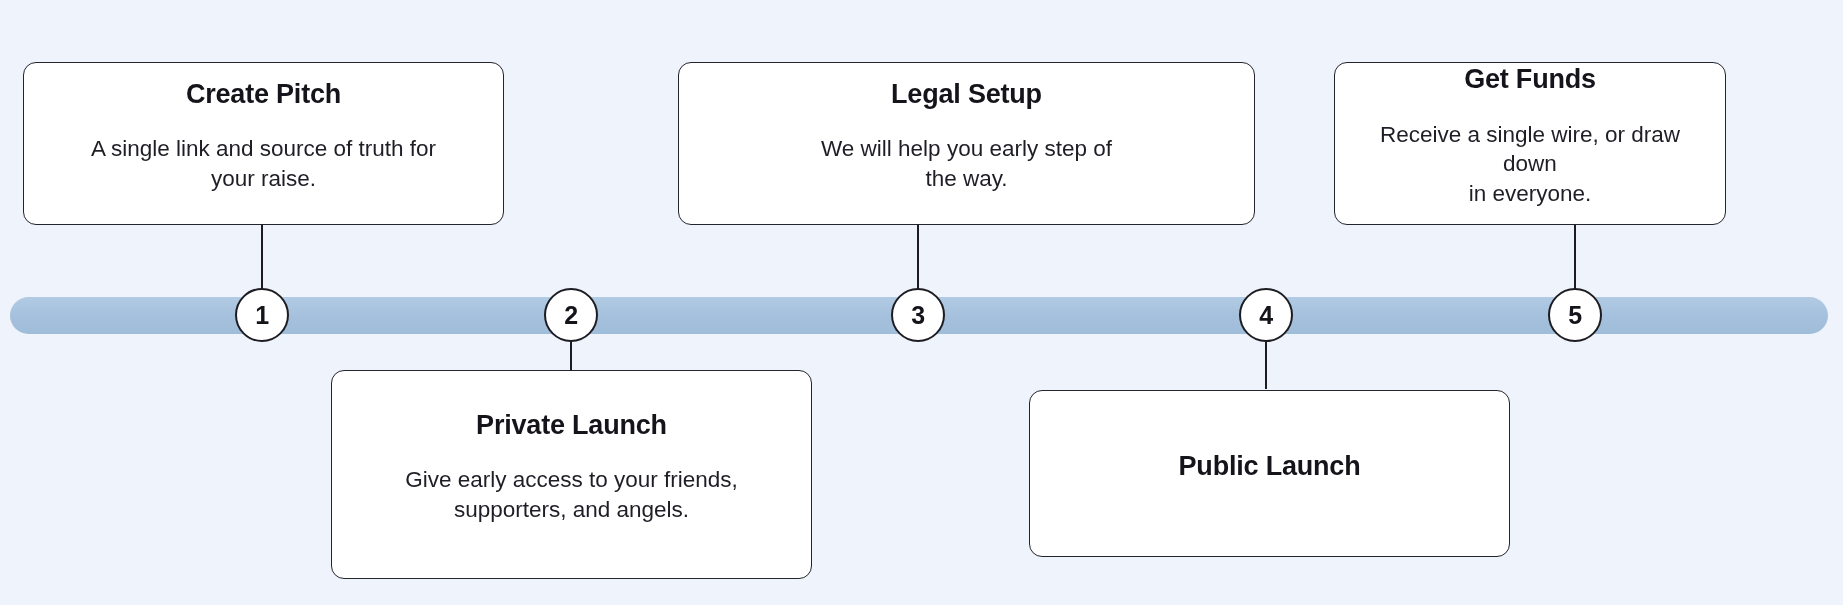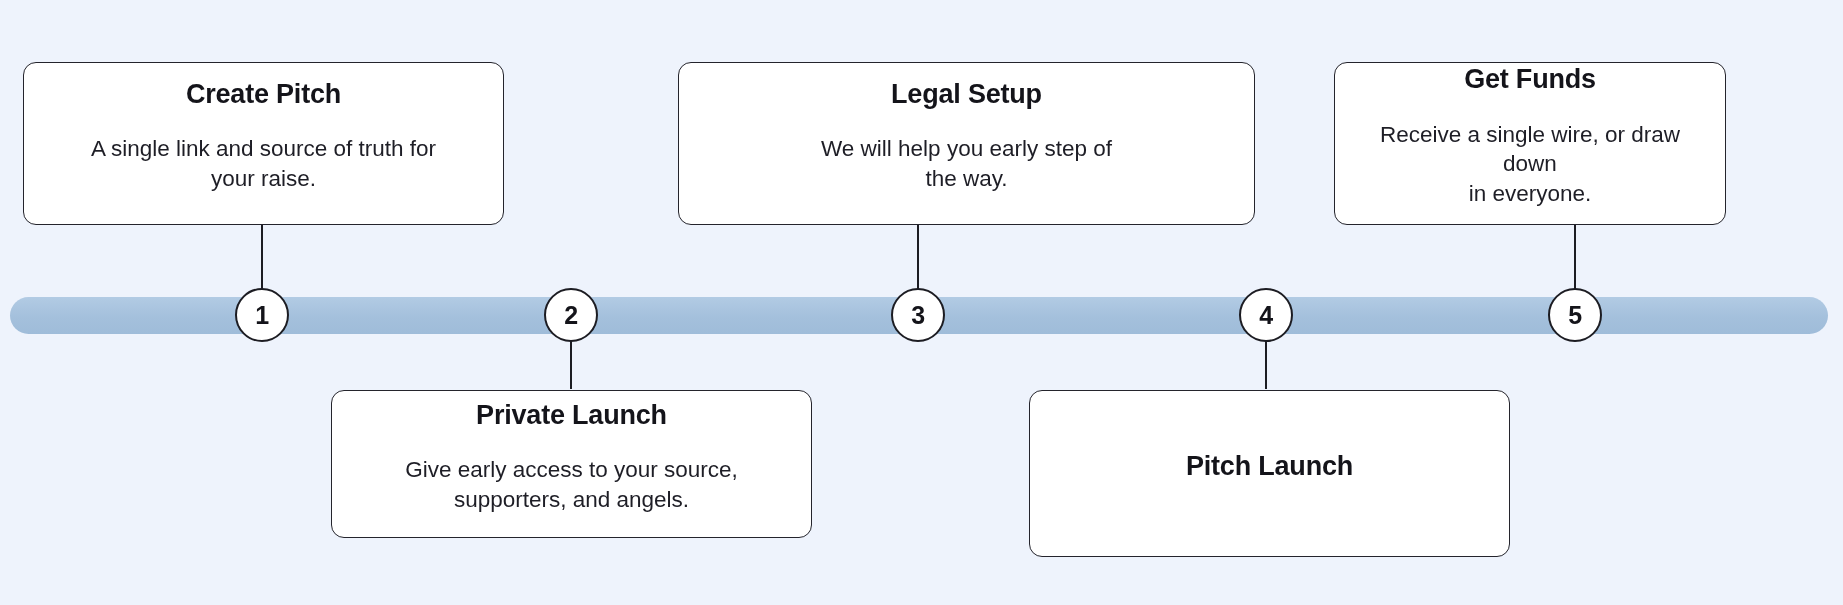--- a/index.html
+++ b/index.html
@@ -110,42 +110,42 @@
   </div>
   <div class="stem" style="left:262px; top:225px; height:66px;"></div>
   <div class="node" style="left:262px;">
     <span class="node-num">1</span>
   </div>
 
   <div class="stem" style="left:571px; top:339px; height:50px;"></div>
   <div class="node" style="left:571px;">
     <span class="node-num">2</span>
   </div>
-  <div class="card" style="left:331px; top:390px; width:481px; height:148px;">
+  <div class="card" style="left:331px; top:370px; width:481px; height:209px;">
     <div class="card-title">Private Launch</div>
-    <div class="card-desc">Give early access to your source,
+    <div class="card-desc">Give early access to your friends,
 supporters, and angels.</div>
   </div>
 
   <div class="card" style="left:678px; top:62px; width:577px; height:163px;">
     <div class="card-title">Legal Setup</div>
     <div class="card-desc">We will help you early step of
 the way.</div>
   </div>
   <div class="stem" style="left:918px; top:225px; height:66px;"></div>
   <div class="node" style="left:918px;">
     <span class="node-num">3</span>
   </div>
 
   <div class="stem" style="left:1266px; top:339px; height:50px;"></div>
   <div class="node" style="left:1266px;">
     <span class="node-num">4</span>
   </div>
   <div class="card" style="left:1029px; top:390px; width:481px; height:167px;">
-    <div class="card-title">Pitch Launch</div>
+    <div class="card-title">Public Launch</div>
   </div>
 
   <div class="card" style="left:1334px; top:62px; width:392px; height:163px;">
     <div class="card-title">Get Funds</div>
     <div class="card-desc">Receive a single wire, or draw down
 in everyone.</div>
   </div>
   <div class="stem" style="left:1575px; top:225px; height:66px;"></div>
   <div class="node" style="left:1575px;">
     <span class="node-num">5</span>

